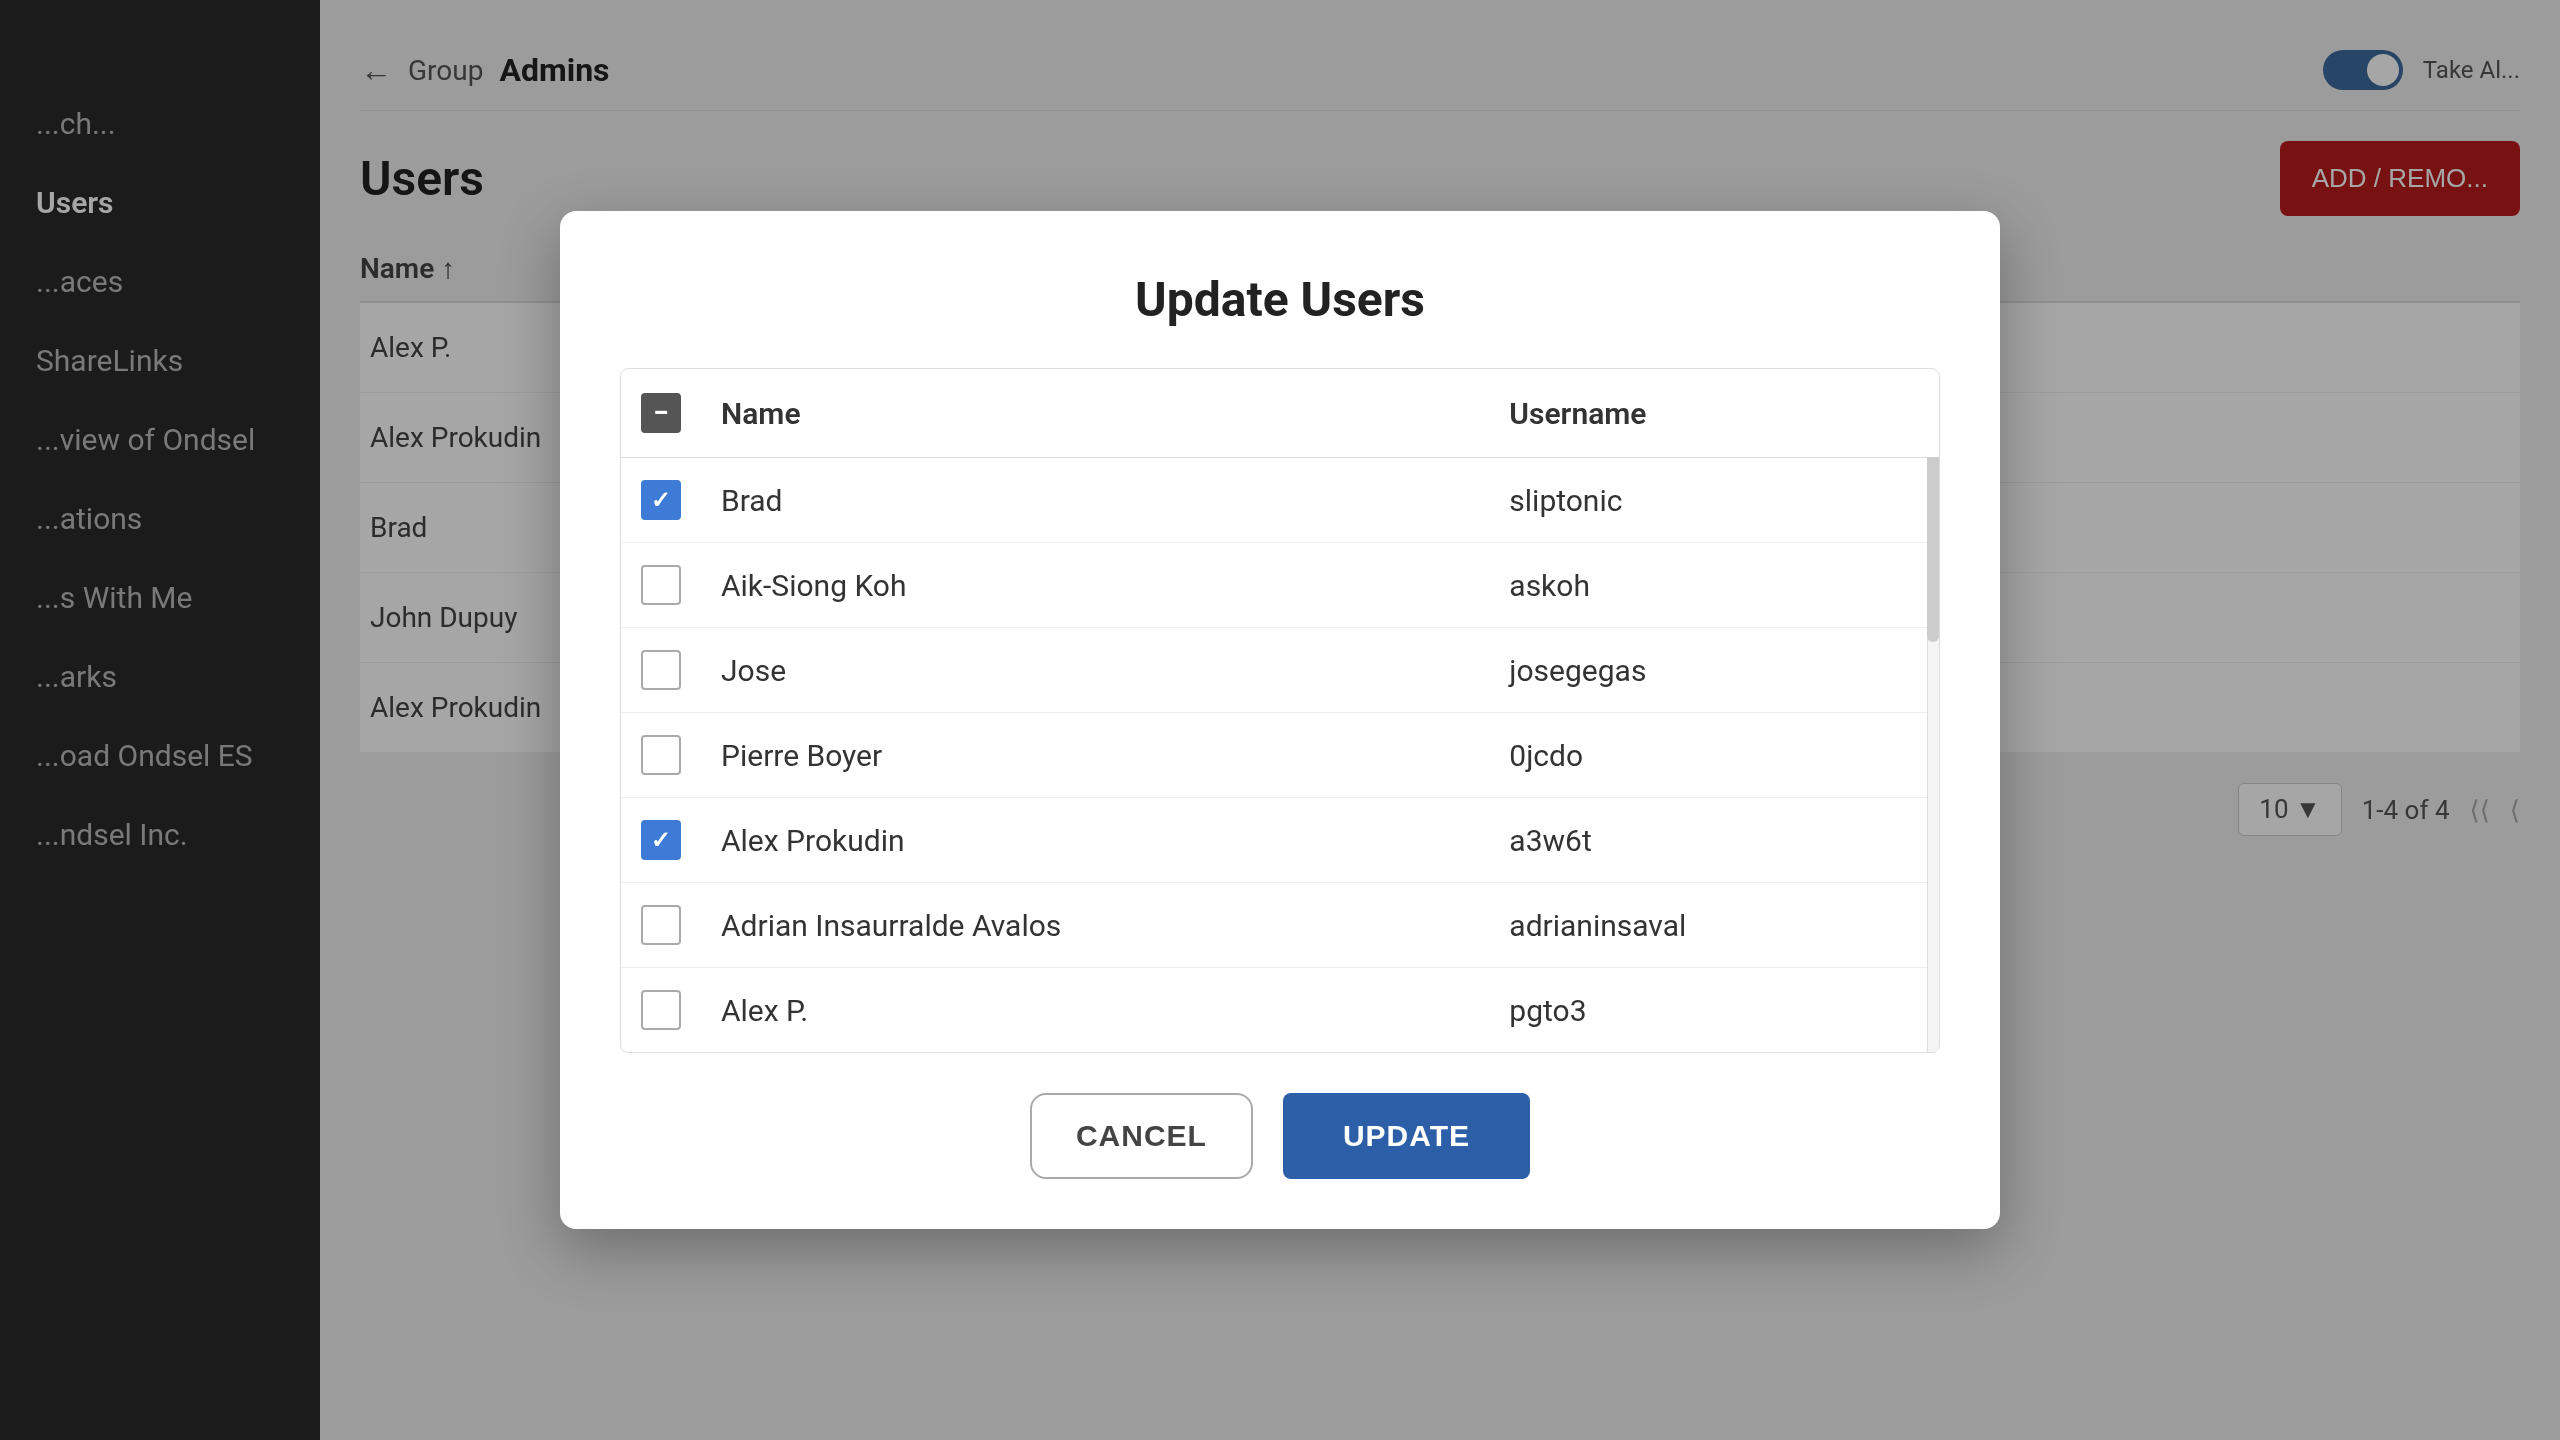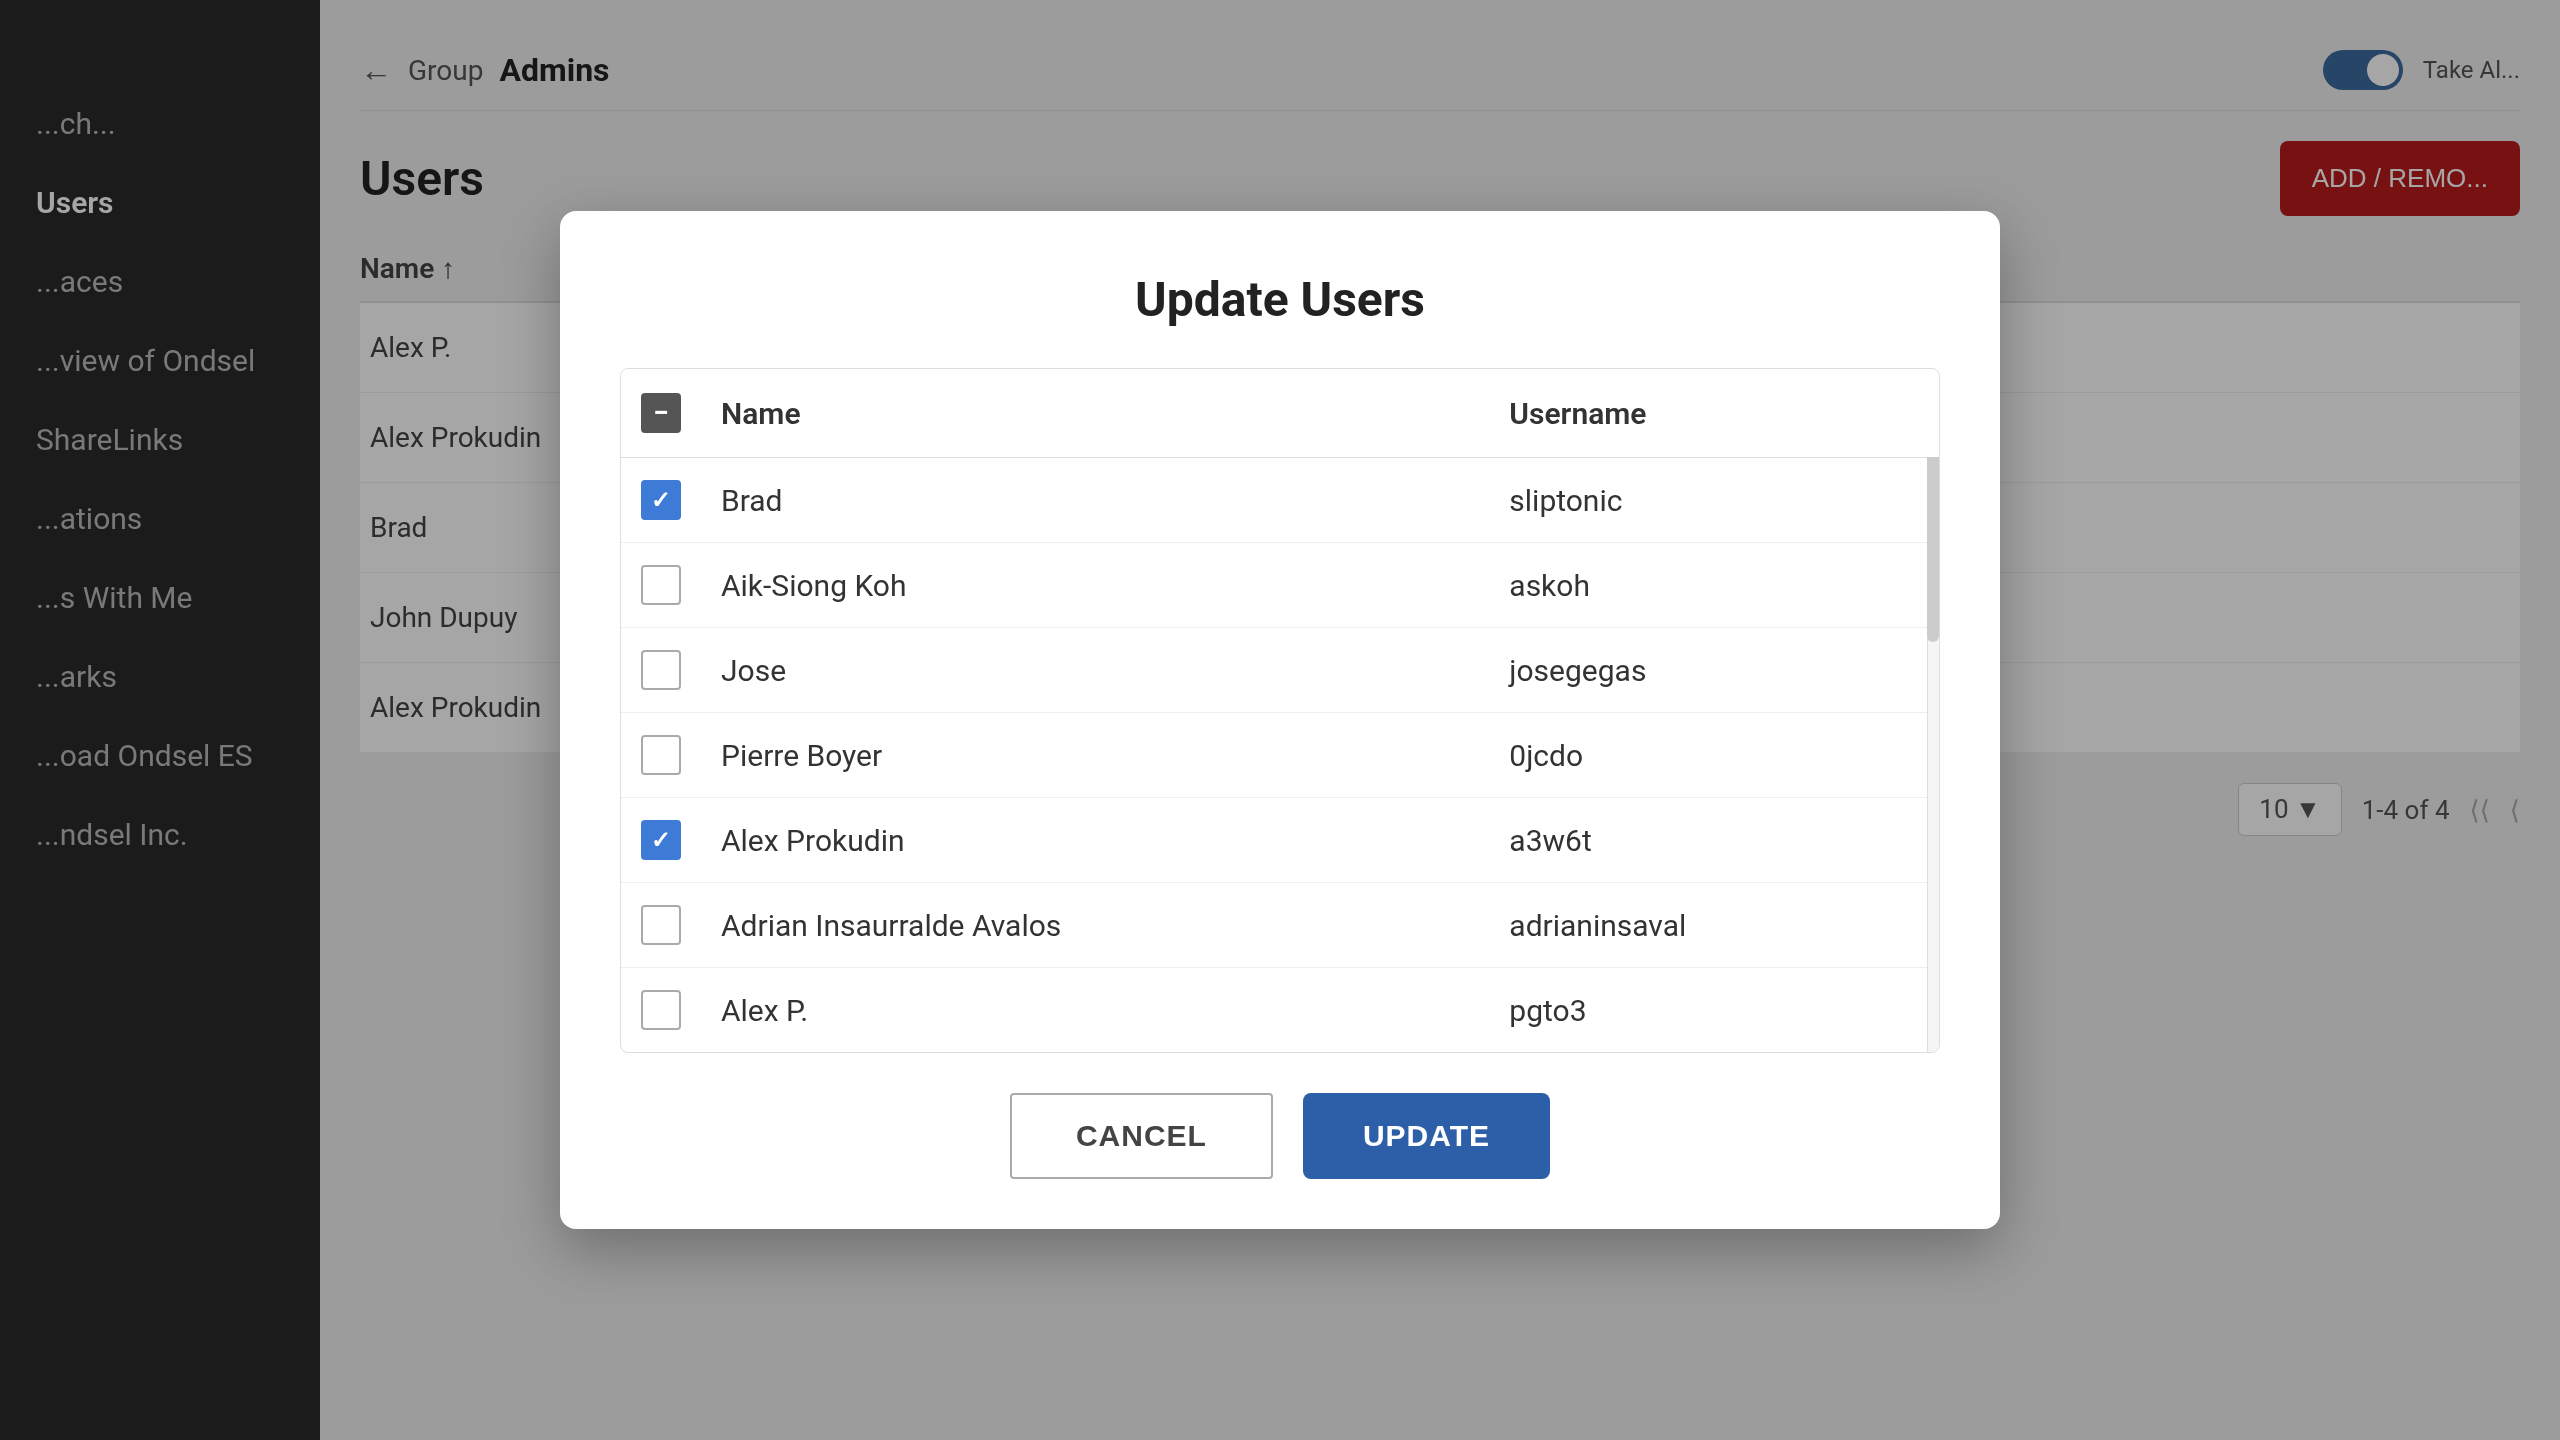--- a/index.html
+++ b/index.html
@@ -191,25 +191,25 @@
     
     .modal-footer {
       display: flex;
       justify-content: center;
       gap: 30px;
       margin-top: 40px;
       padding: 0 60px;
     }
 
     .btn-cancel {
-      padding: 24px 64px;
+      padding: 24px 44px;
       font-size: 30px;
       font-weight: 600;
       border: 2px solid #aaa;
-      border-radius: 4px;
+      border-radius: 16px;
       background: #fff;
       color: #444;
       cursor: pointer;
       letter-spacing: 1px;
     }
 
     .btn-update {
       padding: 24px 60px;
       font-size: 30px;
       font-weight: 600;
@@ -270,22 +270,22 @@
 </head>
 <body>
 
 <div class="bg-page">
 
   <div class="bg-left-sidebar">
     <div class="bg-nav-items">
       <div class="bg-nav-item">...ch...</div>
       <div class="bg-nav-item" style="color:#fff;font-weight:600;">Users</div>
       <div class="bg-nav-item">...aces</div>
+      <div class="bg-nav-item">ShareLinks</div>
       <div class="bg-nav-item">...view of Ondsel</div>
-      <div class="bg-nav-item">ShareLinks</div>
       <div class="bg-nav-item">...ations</div>
       <div class="bg-nav-item">...s With Me</div>
       <div class="bg-nav-item">...arks</div>
       <div class="bg-nav-item">...oad Ondsel ES</div>
       <div class="bg-nav-item">...ndsel Inc.</div>
     </div>
   </div>
 
   <div class="bg-main">
 

